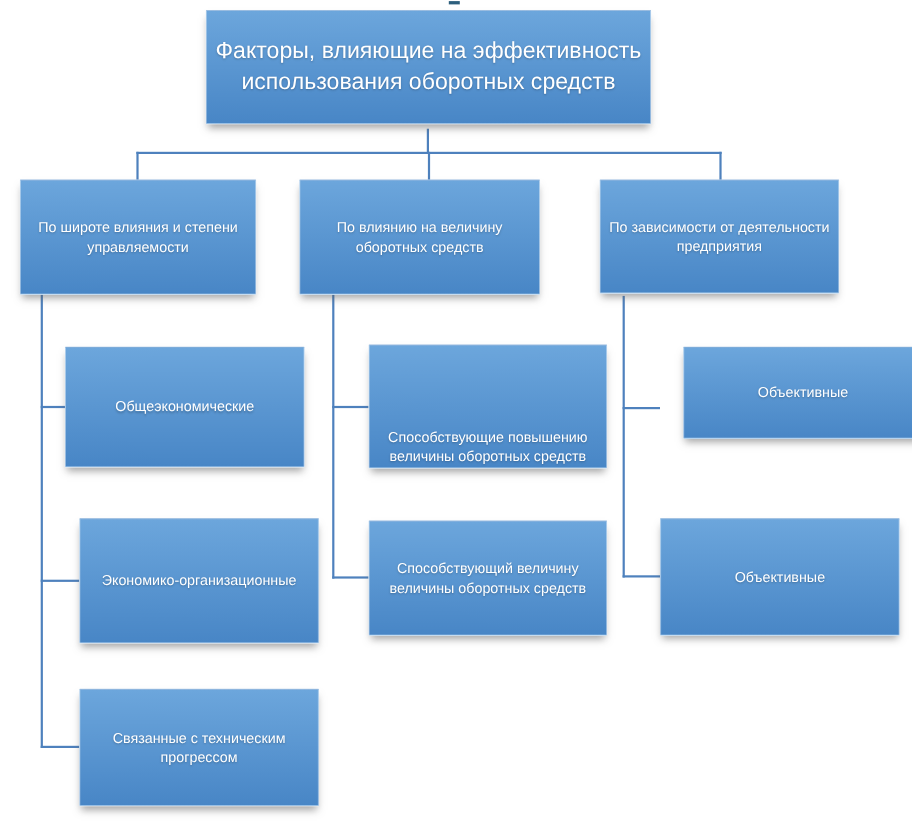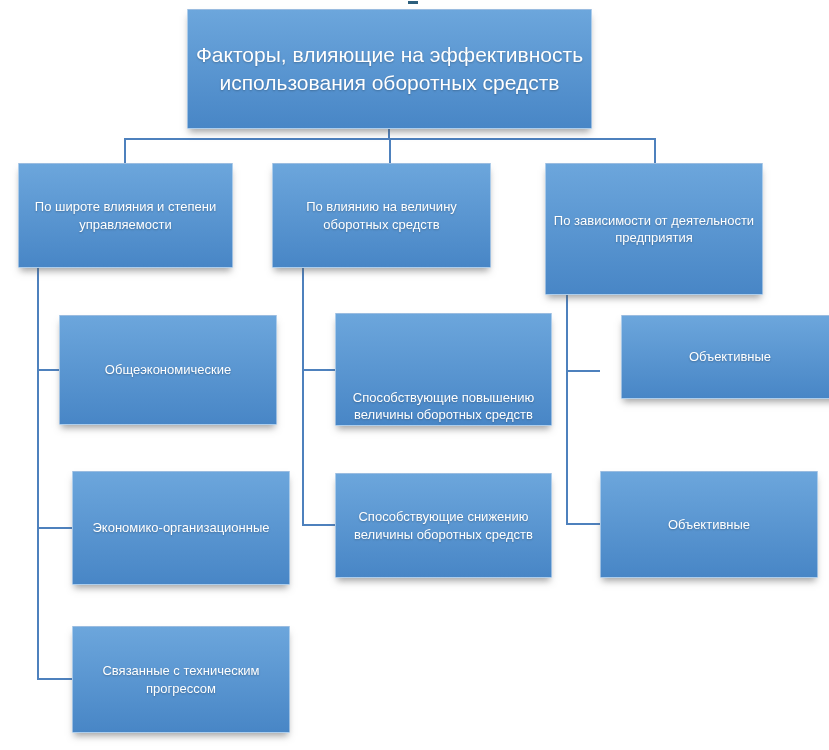--- a/index.html
+++ b/index.html
@@ -55,49 +55,49 @@
   <div class="line" style="left:37px;top:678px;width:35px;height:2px;"></div>
 
   <div class="line" style="left:302px;top:268px;width:2px;height:258px;"></div>
   <div class="line" style="left:302px;top:369px;width:33px;height:2px;"></div>
   <div class="line" style="left:302px;top:524px;width:33px;height:2px;"></div>
 
   <div class="line" style="left:566px;top:269px;width:2px;height:256px;"></div>
   <div class="line" style="left:566px;top:370px;width:34px;height:2px;"></div>
   <div class="line" style="left:566px;top:523px;width:34px;height:2px;"></div>
 
-  <div class="node root" style="left:187px;top:9px;width:405px;height:120px;text-align:center;">
+  <div class="node root" style="left:187px;top:9px;width:405px;height:104px;text-align:center;">
     <span>Факторы, влияющие на эффективность использования оборотных средств</span>
   </div>
 
   <div class="node" style="left:18px;top:163px;width:215px;height:105px;">
     <span>По широте влияния и степени управляемости</span>
   </div>
   <div class="node" style="left:272px;top:163px;width:219px;height:105px;">
     <span>По влиянию на величину оборотных средств</span>
   </div>
-  <div class="node" style="left:545px;top:163px;width:218px;height:132px;">
+  <div class="node" style="left:545px;top:163px;width:218px;height:104px;">
     <span>По зависимости от деятельности предприятия</span>
   </div>
 
   <div class="node" style="left:59px;top:315px;width:218px;height:110px;">
     <span>Общеэкономические</span>
   </div>
   <div class="node" style="left:72px;top:471px;width:218px;height:114px;text-align:right;">
     <span>Экономико-организационные</span>
   </div>
   <div class="node" style="left:72px;top:626px;width:218px;height:107px;align-items:center;">
     <span>Связанные с техническим прогрессом</span>
   </div>
 
   <div class="node" style="left:335px;top:313px;width:217px;height:113px;align-items:flex-end;">
     <span>Способствующие повышению величины оборотных средств</span>
   </div>
   <div class="node" style="left:335px;top:473px;width:217px;height:105px;">
-    <span>Способствующие снижению величины оборотных средств</span>
+    <span>Способствующий величину величины оборотных средств</span>
   </div>
 
   <div class="node" style="left:600px;top:315px;width:218px;height:84px;margin-left:21px;">
     <span>Объективные</span>
   </div>
   <div class="node" style="left:600px;top:471px;width:218px;height:107px;">
     <span>Объективные</span>
   </div>
 
 </div>

